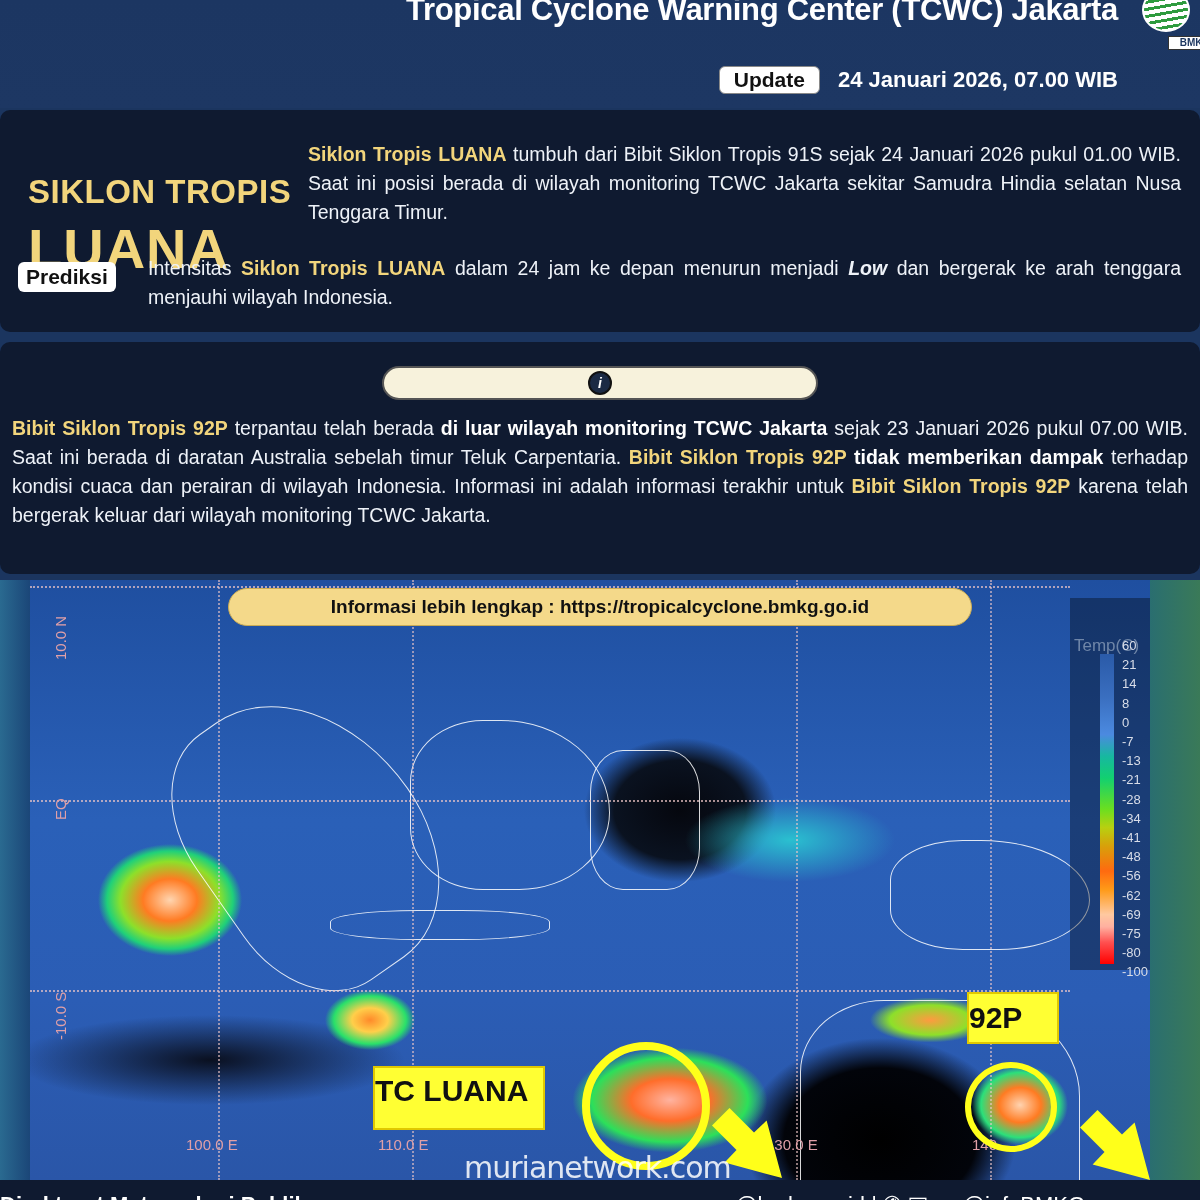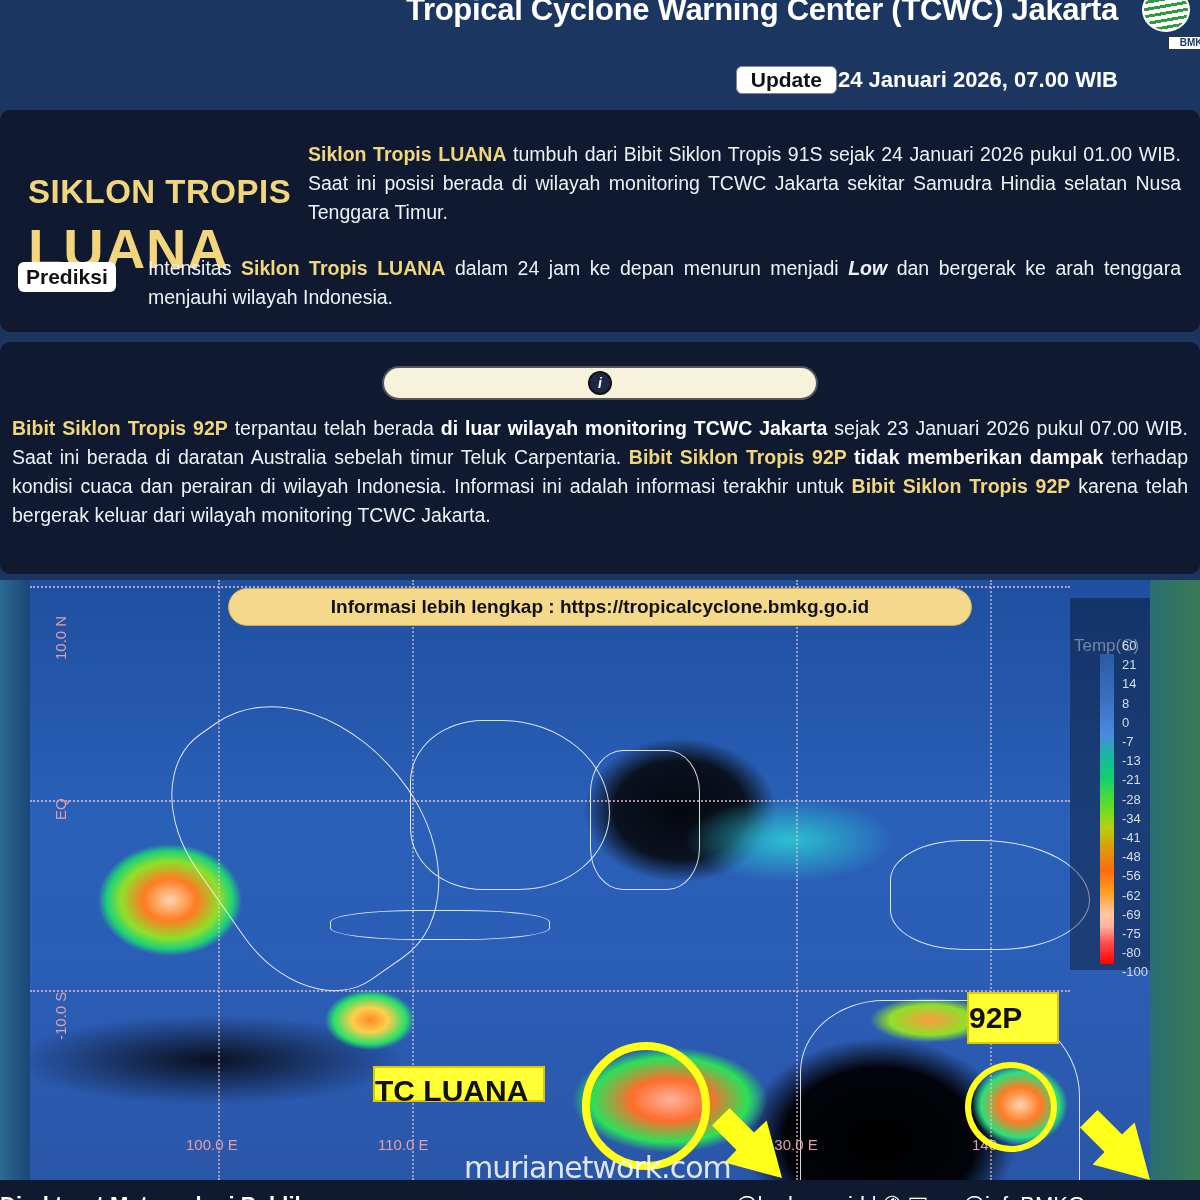--- a/index.html
+++ b/index.html
@@ -25,21 +25,21 @@
   .logo-globe {
     position: absolute; left: 4px; top: 0; width: 48px; height: 44px; border-radius: 50%;
     background: repeating-linear-gradient(170deg, #ffffff 0px, #ffffff 4px, #2e9b3e 4px, #2e9b3e 7px);
     border: 2px solid #ffffff;
   }
   .logo-text {
     position: absolute; left: 2px; top: 48px; width: 54px; height: 14px;
     background: #ffffff; color: #1b355f; border-radius: 0; border: 1px solid #333;
     font-size: 10px; font-weight: bold; text-align: center; line-height: 12px; margin-left: 28px;
   }
-  .update-row { position: absolute; right: 82px; top: 66px; display: flex; align-items: center; gap: 1px; }
+  .update-row { position: absolute; right: 82px; top: 66px; display: flex; align-items: center; gap: 18px; }
   .update-pill {
     background: #ffffff; color: #111; border-radius: 6px; padding: 1px 14px;
     font-size: 21px; font-weight: bold; border: 1px solid #888;
   }
   .update-date { font-size: 22px; font-weight: bold; color: #ffffff; }
 
   .panel {
     position: absolute; background: #0f1a30; border-radius: 10px;
   }
   .panel-1 { left: 0; top: 110px; width: 1200px; height: 222px; }
@@ -102,21 +102,21 @@
   .legend-title { position: absolute; left: 4px; top: 2px; color: #6f86a8; font-size: 17px; margin-top: 36px; }
   .legend-bar {
     position: absolute; left: 30px; top: 56px; width: 14px; height: 310px;
     background: linear-gradient(180deg, #2a5aa8 0%, #3a6fc0 14%, #4b8ae0 26%, #17b8a0 33%, #12d070 40%, #6adf20 50%, #b8d010 56%, #d8a00a 62%, #ff6a10 70%, #ff9a18 76%, #ffc9a0 84%, #ffb0a0 88%, #ff5050 93%, #ff0000 100%);
   }
   .legend-ticks { position: absolute; left: 52px; top: 38px; font-size: 13px; color: #d8dde8; line-height: 19.2px; }
   .marker-label {
     position: absolute; background: #ffff33; color: #111; font-weight: bold; text-align: left;
     border: 2px solid #e0c800;
   }
-  .tc-label { left: 343px; top: 486px; width: 172px; height: 36px; font-size: 30px; line-height: 46px; }
+  .tc-label { left: 343px; top: 486px; width: 172px; height: 64px; font-size: 30px; line-height: 46px; }
   .p92-label { left: 937px; top: 412px; width: 92px; height: 52px; font-size: 30px; line-height: 48px; }
   .ring { position: absolute; border-radius: 50%; border: 8px solid #ffff1a; }
   .ring-tc { left: 552px; top: 462px; width: 128px; height: 128px; }
   .ring-92 { left: 935px; top: 482px; width: 92px; height: 90px; border-width: 6px; }
   .arrow-shape {
     position: absolute; width: 70px; height: 70px;
     background: #ffff1a; clip-path: polygon(0 25%, 25% 0, 60% 35%, 78% 18%, 100% 100%, 18% 78%, 35% 60%);
   }
   .watermark {
     position: absolute; left: 464px; top: 1150px; font-size: 30px; color: rgba(255,255,255,0.85);

